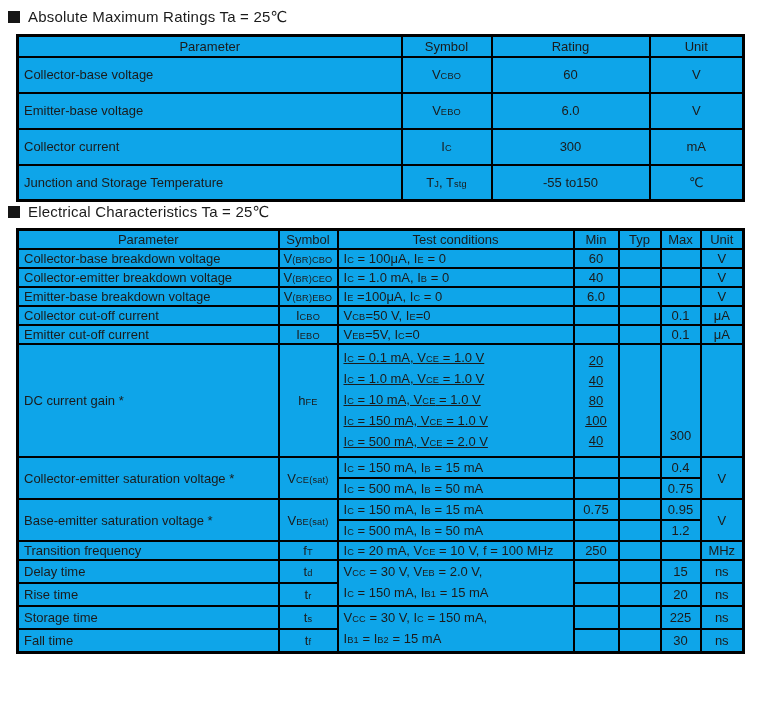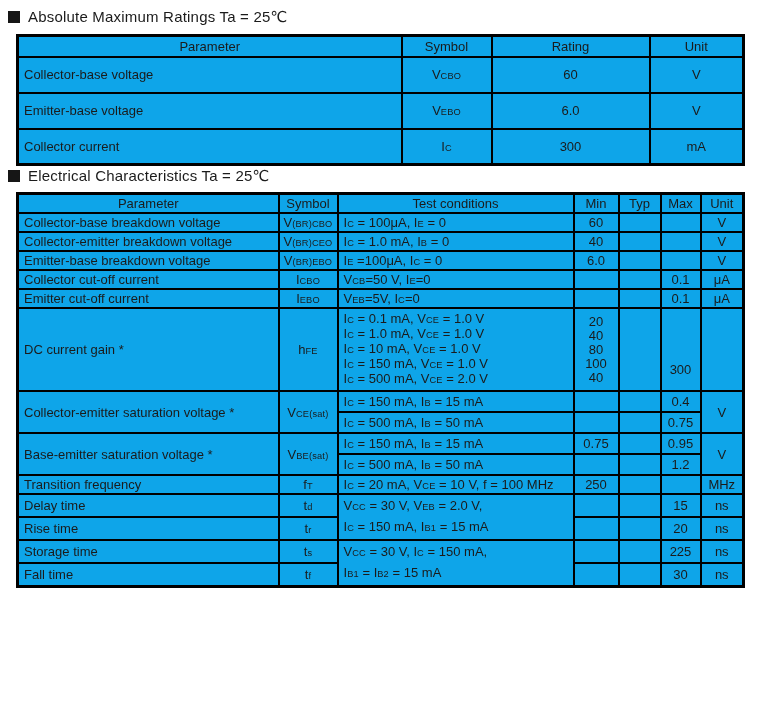--- a/index.html
+++ b/index.html
@@ -48,21 +48,21 @@
 
   .t2 th { height: 19px; }
   tr.std td { height: 17px; }
   tr.sat td { height: 21px; }
   tr.sw td { height: 18px; }
 
   
   .sb { font-size: 71%; letter-spacing: 0.2px; }
 
   
-  td.multi div, td.multi-c div { line-height: 14px; white-space: nowrap; }
+  td.multi div, td.multi-c div { line-height: 20px; white-space: nowrap; text-decoration: underline; }
   td.multi { padding-top: 3px; padding-bottom: 3px; }
   td.maxlow { vertical-align: bottom; padding-bottom: 13px; }
 
   
   td.condspan div { line-height: 20px; white-space: nowrap; }
 </style>
 </head>
 <body>
 
 <div class="page">
@@ -98,20 +98,26 @@
         <td class="pl">Emitter-base voltage</td>
         <td>V<span class="sb">EBO</span></td>
         <td>6.0</td>
         <td>V</td>
       </tr>
       <tr>
         <td class="pl">Collector current</td>
         <td>I<span class="sb">C</span></td>
         <td>300</td>
         <td>mA</td>
+      </tr>
+      <tr>
+        <td class="pl">Junction and Storage Temperature</td>
+        <td>T<span class="sb">J</span>, T<span class="sb">stg</span></td>
+        <td>-55 to150</td>
+        <td>℃</td>
       </tr>
     </tbody>
   </table>
 
   <div class="section-title title2">
     <span class="sq"></span>
     <span>Electrical Characteristics Ta = 25℃</span>
   </div>
 
   <table class="t2">

